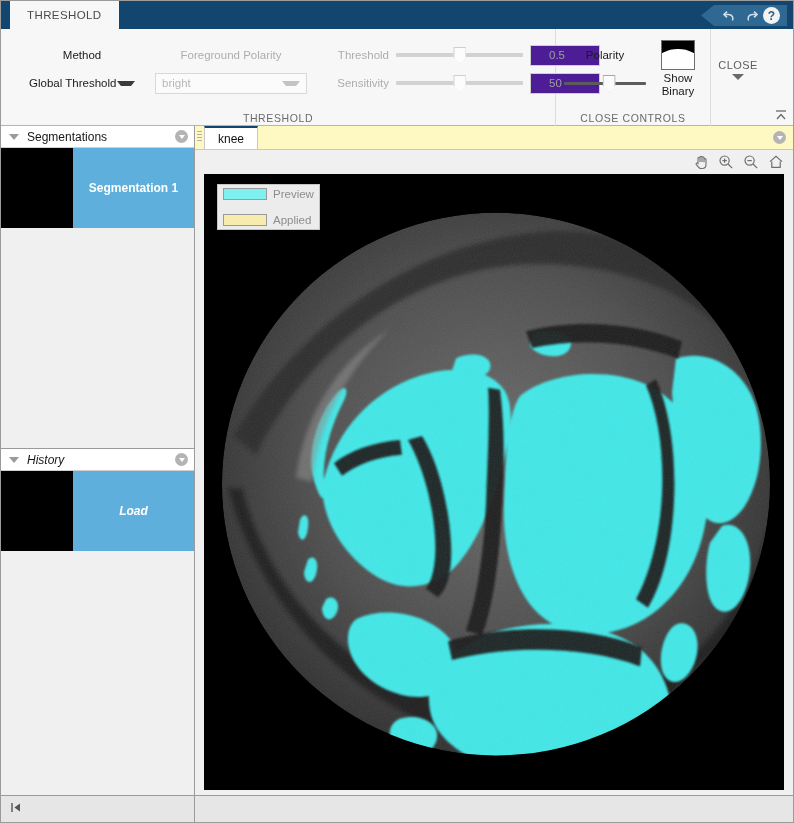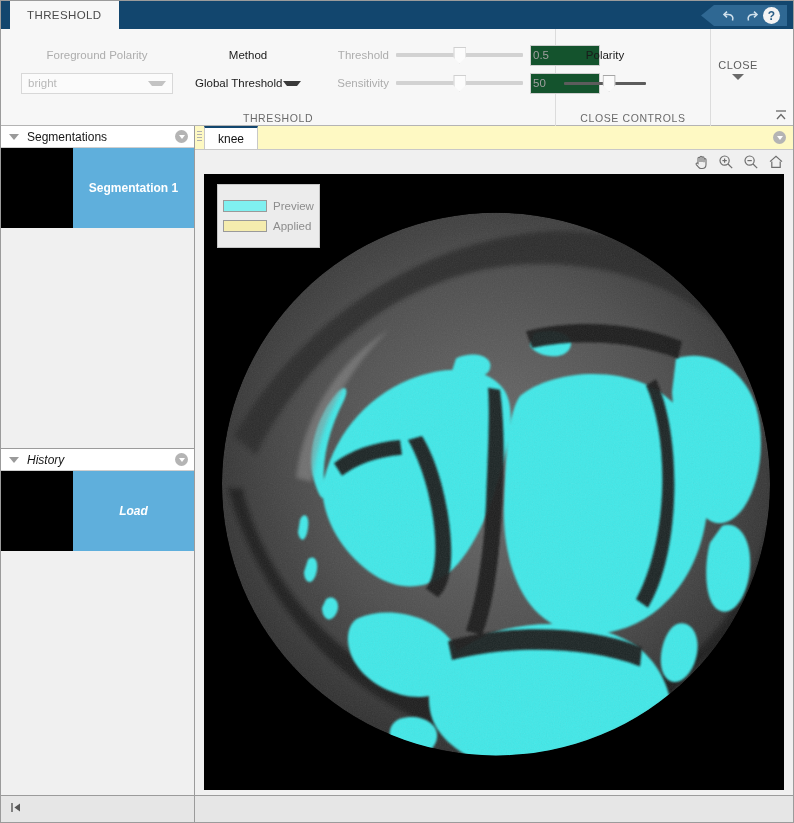--- a/index.html
+++ b/index.html
@@ -121,22 +121,22 @@
   .slider.on .track { background: #5c5c5c; height: 3px; }
   .slider .knob {
     position: absolute; width: 13px; height: 17px;
     background: #fbfbfb; border: 1px solid #a6a6a6;
     clip-path: polygon(0 0, 100% 0, 100% 62%, 50% 100%, 0 62%);
     transform: translateX(-50%);
   }
   .slider.off .knob { border-color: #d0d0d0; background:#fcfcfc; }
 
   .numbox {
-    width: 70px; height: 21px; border: 1px solid #cfcfcf; background: #14532d;
-    display: flex; align-items: center; padding-left: 2px;
+    width: 70px; height: 21px; border: 1px solid #cfcfcf; background: #4c1d95;
+    display: flex; align-items: center; padding-left: 18px;
     font-size: 11.5px; color: #9f9f9f;
   }
 
   .bigbtn {
     display: flex; flex-direction: column; align-items: center;
     width: 62px; gap: 2px; cursor: default;
   }
   .bigbtn .glyph {
     width: 34px; height: 30px; border: 1px solid #6f6f6f;
     background: #ffffff; position: relative; overflow: hidden;
@@ -263,21 +263,21 @@
   .axes-toolbar .ico { width: 16px; height: 16px; color: #6e6e6e; }
 
   .canvas-wrap { flex: 1; background: #f0f0f0; padding: 0 9px 5px 9px; min-height: 0; display:flex; }
   .canvas {
     flex: 1; background: #000000; position: relative; overflow: hidden;
   }
 
   .legend {
     position: absolute; left: 13px; top: 10px;
     background: #ececec; border: 1px solid #c5c5c5;
-    padding: 15px 5px; display: flex; flex-direction: column; gap: 8px;
+    padding: 3px 5px; display: flex; flex-direction: column; gap: 14px;
     z-index: 5;
   }
   .legend-row { display: flex; align-items: center; gap: 6px; }
   .swatch { width: 44px; height: 12px; border: 1px solid #9a9a9a; }
   .legend-text { font-size: 11.5px; color: #8d8d8d; }
 
   svg.mri { position: absolute; inset: 0; width: 100%; height: 100%; display: block; }
 </style>
 </head>
 <body>
@@ -301,40 +301,40 @@
         </svg>
       </div>
       <div class="qat-help">?</div>
     </div>
   </div>
 
   <div class="ribbon">
 
     <div class="rib-section" style="width:555px;">
       <div class="rib-body">
+        <div class="ctrl-col" style="margin-left:16px;">
+          <div class="ctrl-row" style="justify-content:center;">
+            <div class="lbl center">Method</div>
+          </div>
+          <div class="ctrl-row">
+            <div class="dropdown dd-plain" style="width:118px;">
+              <span>Global Threshold</span>
+              <span class="dd-arrow"></span>
+            </div>
+          </div>
+        </div>
+
         <div class="ctrl-col" style="margin-left:14px;">
           <div class="ctrl-row" style="justify-content:center;">
             <div class="lbl dim center">Foreground Polarity</div>
           </div>
           <div class="ctrl-row">
             <div class="dropdown dim" style="width:152px;">
               <span>bright</span>
               <span class="dd-arrow dim"></span>
-            </div>
-          </div>
-        </div>
-
-        <div class="ctrl-col" style="margin-left:16px;">
-          <div class="ctrl-row" style="justify-content:center;">
-            <div class="lbl center">Method</div>
-          </div>
-          <div class="ctrl-row">
-            <div class="dropdown dd-plain" style="width:118px;">
-              <span>Global Threshold</span>
-              <span class="dd-arrow"></span>
             </div>
           </div>
         </div>
 
         <div class="ctrl-col" style="margin-left:14px;">
           <div class="ctrl-row">
             <div class="lbl dim" style="width:68px; text-align:right;">Threshold</div>
             <div class="slider off" style="width:127px;">
               <div class="track"></div>
               <div class="knob" style="left:50%;"></div>
@@ -358,20 +358,27 @@
       <div class="rib-body" style="gap:6px;">
         <div class="ctrl-col" style="width:82px; margin-left:2px;">
           <div class="ctrl-row" style="justify-content:center;">
             <div class="lbl center">Polarity</div>
           </div>
           <div class="ctrl-row">
             <div class="slider on" style="width:82px;">
               <div class="track"></div>
               <div class="knob" style="left:55%;"></div>
             </div>
+          </div>
+        </div>
+        <div class="bigbtn">
+          <div class="glyph"></div>
+          <div class="cap">
+            <div>Show</div>
+            <div>Binary</div>
           </div>
         </div>
       </div>
       <div class="rib-label">CLOSE CONTROLS</div>
     </div>
 
     <div class="rib-section" style="width:60px; border-right:none;">
       <div class="rib-body" style="padding:0;">
         <div class="close-btn">
           <div class="cap">CLOSE</div>

